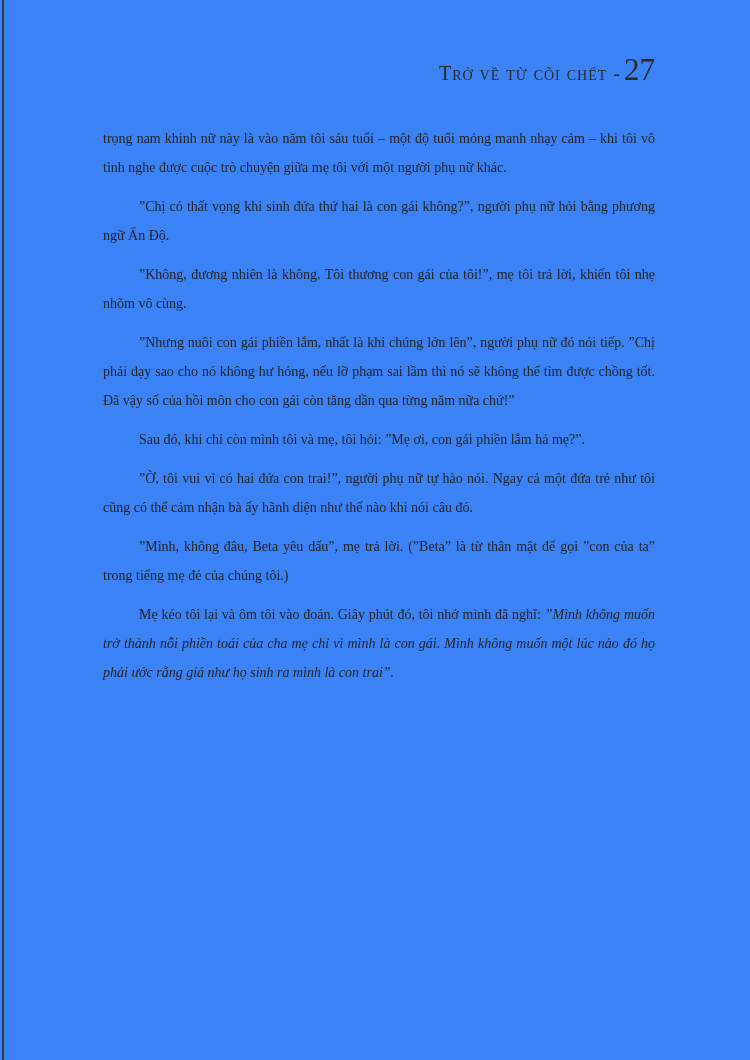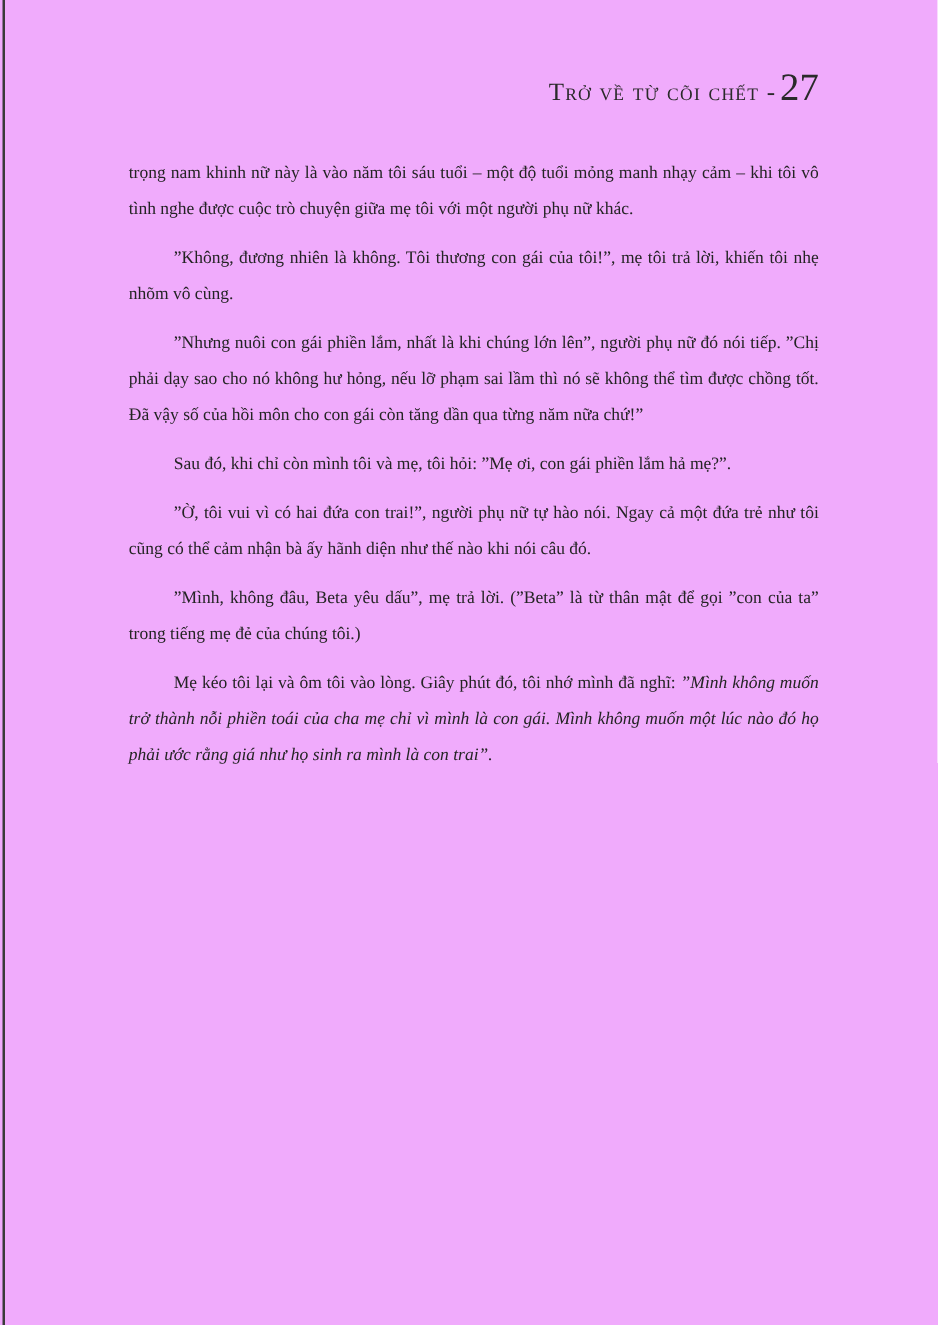--- a/index.html
+++ b/index.html
@@ -4,21 +4,21 @@
 <style>
   html, body {
     margin: 0;
     padding: 0;
     background: #ffffff;
   }
   .page {
     position: relative;
     width: 750px;
     height: 1060px;
-    background: #f0abfc;
+    background: #3b82f6;
     font-family: "Liberation Serif", "DejaVu Serif", serif;
     color: #232323;
     overflow: hidden;
   }
   .left-rule {
     position: absolute;
     left: 2px;
     top: 0;
     width: 2px;
     height: 1060px;
@@ -73,21 +73,22 @@
 <div class="page">
 
   <div class="left-rule"></div>
 
   <div class="running-header">
     <span class="hdr-title">Trở về từ cõi chết</span><span class="hdr-sep">-</span><span class="hdr-page">27</span>
   </div>
 
   <div class="page-body">
     <p class="para first">trọng nam khinh nữ này là vào năm tôi sáu tuổi – một độ tuổi mỏng manh nhạy cảm – khi tôi vô tình nghe được cuộc trò chuyện giữa mẹ tôi với một người phụ nữ khác.</p>
+    <p class="para">”Chị có thất vọng khi sinh đứa thứ hai là con gái không?”, người phụ nữ hỏi bằng phương ngữ Ấn Độ.</p>
     <p class="para">”Không, đương nhiên là không. Tôi thương con gái của tôi!”, mẹ tôi trả lời, khiến tôi nhẹ nhõm vô cùng.</p>
     <p class="para">”Nhưng nuôi con gái phiền lắm, nhất là khi chúng lớn lên”, người phụ nữ đó nói tiếp. ”Chị phải dạy sao cho nó không hư hỏng, nếu lỡ phạm sai lầm thì nó sẽ không thể tìm được chồng tốt. Đã vậy số của hồi môn cho con gái còn tăng dần qua từng năm nữa chứ!”</p>
     <p class="para">Sau đó, khi chỉ còn mình tôi và mẹ, tôi hỏi: ”Mẹ ơi, con gái phiền lắm hả mẹ?”.</p>
     <p class="para">”Ờ, tôi vui vì có hai đứa con trai!”, người phụ nữ tự hào nói. Ngay cả một đứa trẻ như tôi cũng có thể cảm nhận bà ấy hãnh diện như thế nào khi nói câu đó.</p>
     <p class="para">”Mình, không đâu, Beta yêu dấu”, mẹ trả lời. (”Beta” là từ thân mật để gọi ”con của ta” trong tiếng mẹ đẻ của chúng tôi.)</p>
-    <p class="para"><span>Mẹ kéo tôi lại và ôm tôi vào lòng. Giây phút đó, tôi nhớ mình đã nghĩ: </span><em>”Mình không muốn trở thành nỗi phiền toái của cha mẹ chỉ vì mình là con gái. Mình không muốn một lúc nào đó họ phải ước rằng giá như họ sinh ra mình là con trai”.</em></p>
+    <p class="para"><span>Mẹ kéo tôi lại và ôm tôi vào đoán. Giây phút đó, tôi nhớ mình đã nghĩ: </span><em>”Mình không muốn trở thành nỗi phiền toái của cha mẹ chỉ vì mình là con gái. Mình không muốn một lúc nào đó họ phải ước rằng giá như họ sinh ra mình là con trai”.</em></p>
   </div>
 
 </div>
 
 </body></html>

